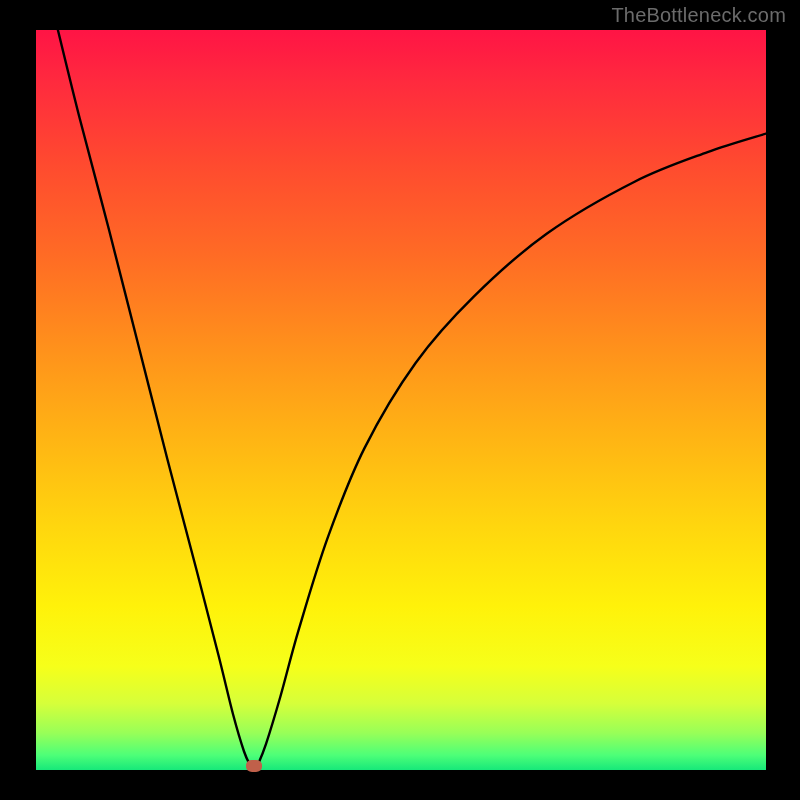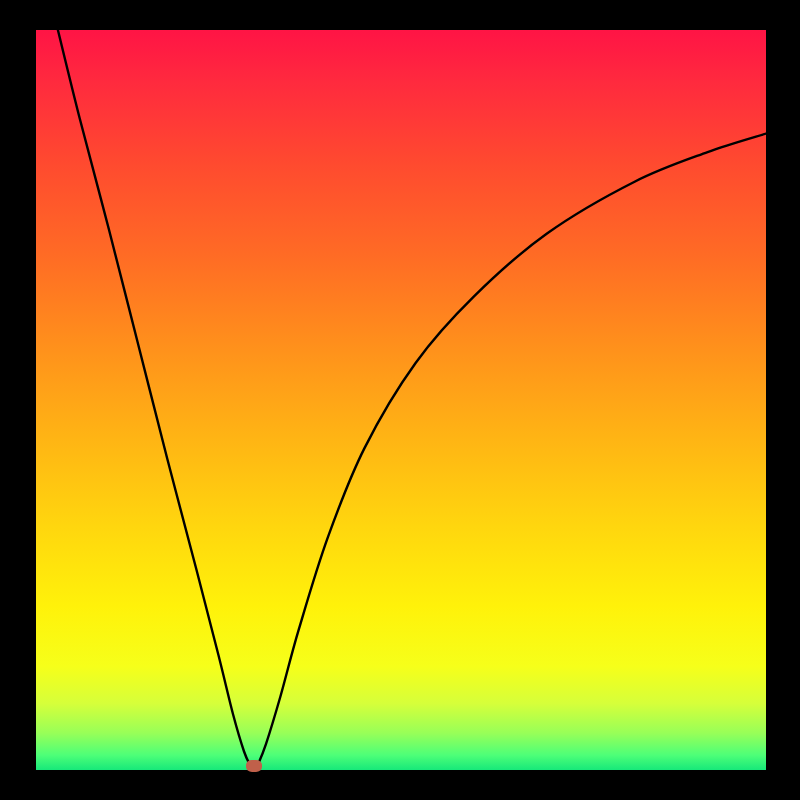--- a/index.html
+++ b/index.html
@@ -65,20 +65,21 @@
     background: #c0604a;
     border-radius: 6px / 5px;
     transform: translate(-50%, -50%);
     z-index: 3;
   }
 </style>
 </head>
 <body>
 
 <div class="frame">
+  <div class="watermark">TheBottleneck.com</div>
 
   <div class="plot">
     <svg viewBox="0 0 730 740" preserveAspectRatio="none">
       <path d="M 21.90 0.00 C 25.55 14.80, 35.28 55.50, 43.80 88.80 C 52.32 122.10, 63.27 162.18, 73.00 199.80 C 82.73 237.42, 92.47 276.27, 102.20 314.50 C 111.93 352.73, 121.67 391.58, 131.40 429.20 C 141.13 466.82, 152.08 507.52, 160.60 540.20 C 169.12 572.88, 176.42 601.25, 182.50 625.30 C 188.58 649.35, 192.84 668.47, 197.10 684.50 C 201.36 700.53, 205.13 712.87, 208.05 721.50 C 210.97 730.13, 213.52 733.83, 214.62 736.30" id="curve-left" fill="none" stroke="#000" stroke-width="2.4" stroke-linecap="round" stroke-linejoin="round"></path>
       <path d="M 221.19 736.30 C 222.65 732.60, 226.06 725.82, 229.95 714.10 C 233.84 702.38, 239.08 685.12, 244.55 666.00 C 250.03 646.88, 254.89 625.92, 262.80 599.40 C 270.71 572.88, 281.05 537.12, 292.00 506.90 C 302.95 476.68, 313.90 447.08, 328.50 418.10 C 343.10 389.12, 361.35 358.28, 379.60 333.00 C 397.85 307.72, 416.10 287.98, 438.00 266.40 C 459.90 244.82, 484.23 222.62, 511.00 203.50 C 537.77 184.38, 571.83 165.27, 598.60 151.70 C 625.37 138.13, 649.70 130.12, 671.60 122.10 C 693.50 114.08, 720.27 106.68, 730.00 103.60" id="curve-right" fill="none" stroke="#000" stroke-width="2.4" stroke-linecap="round" stroke-linejoin="round"></path>
     </svg>
     <div class="marker" id="marker" style="left: 217.54px; top: 735.56px; background: rgb(192, 96, 74);"></div>
   </div>
 </div>
 

